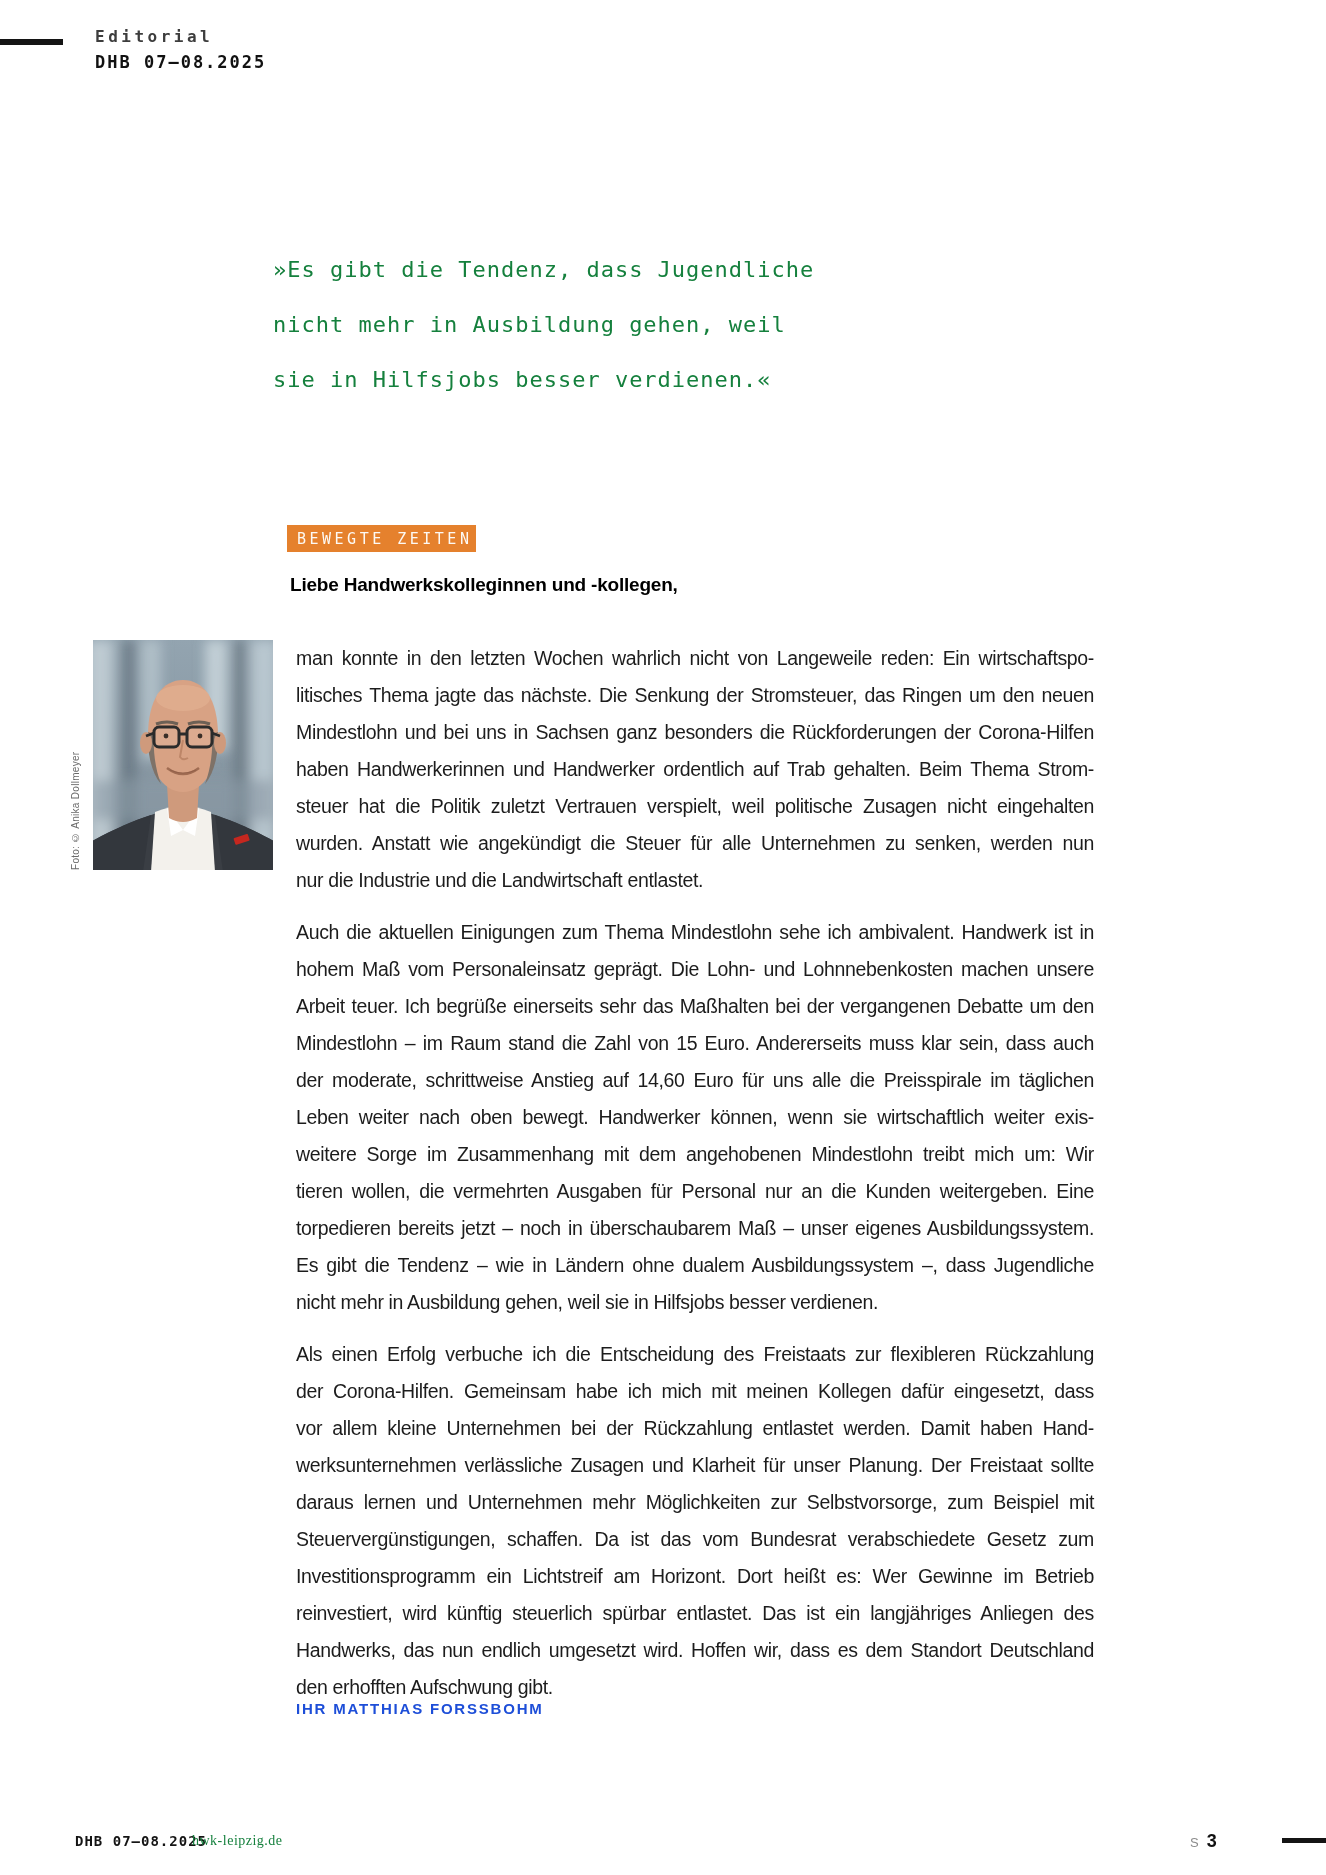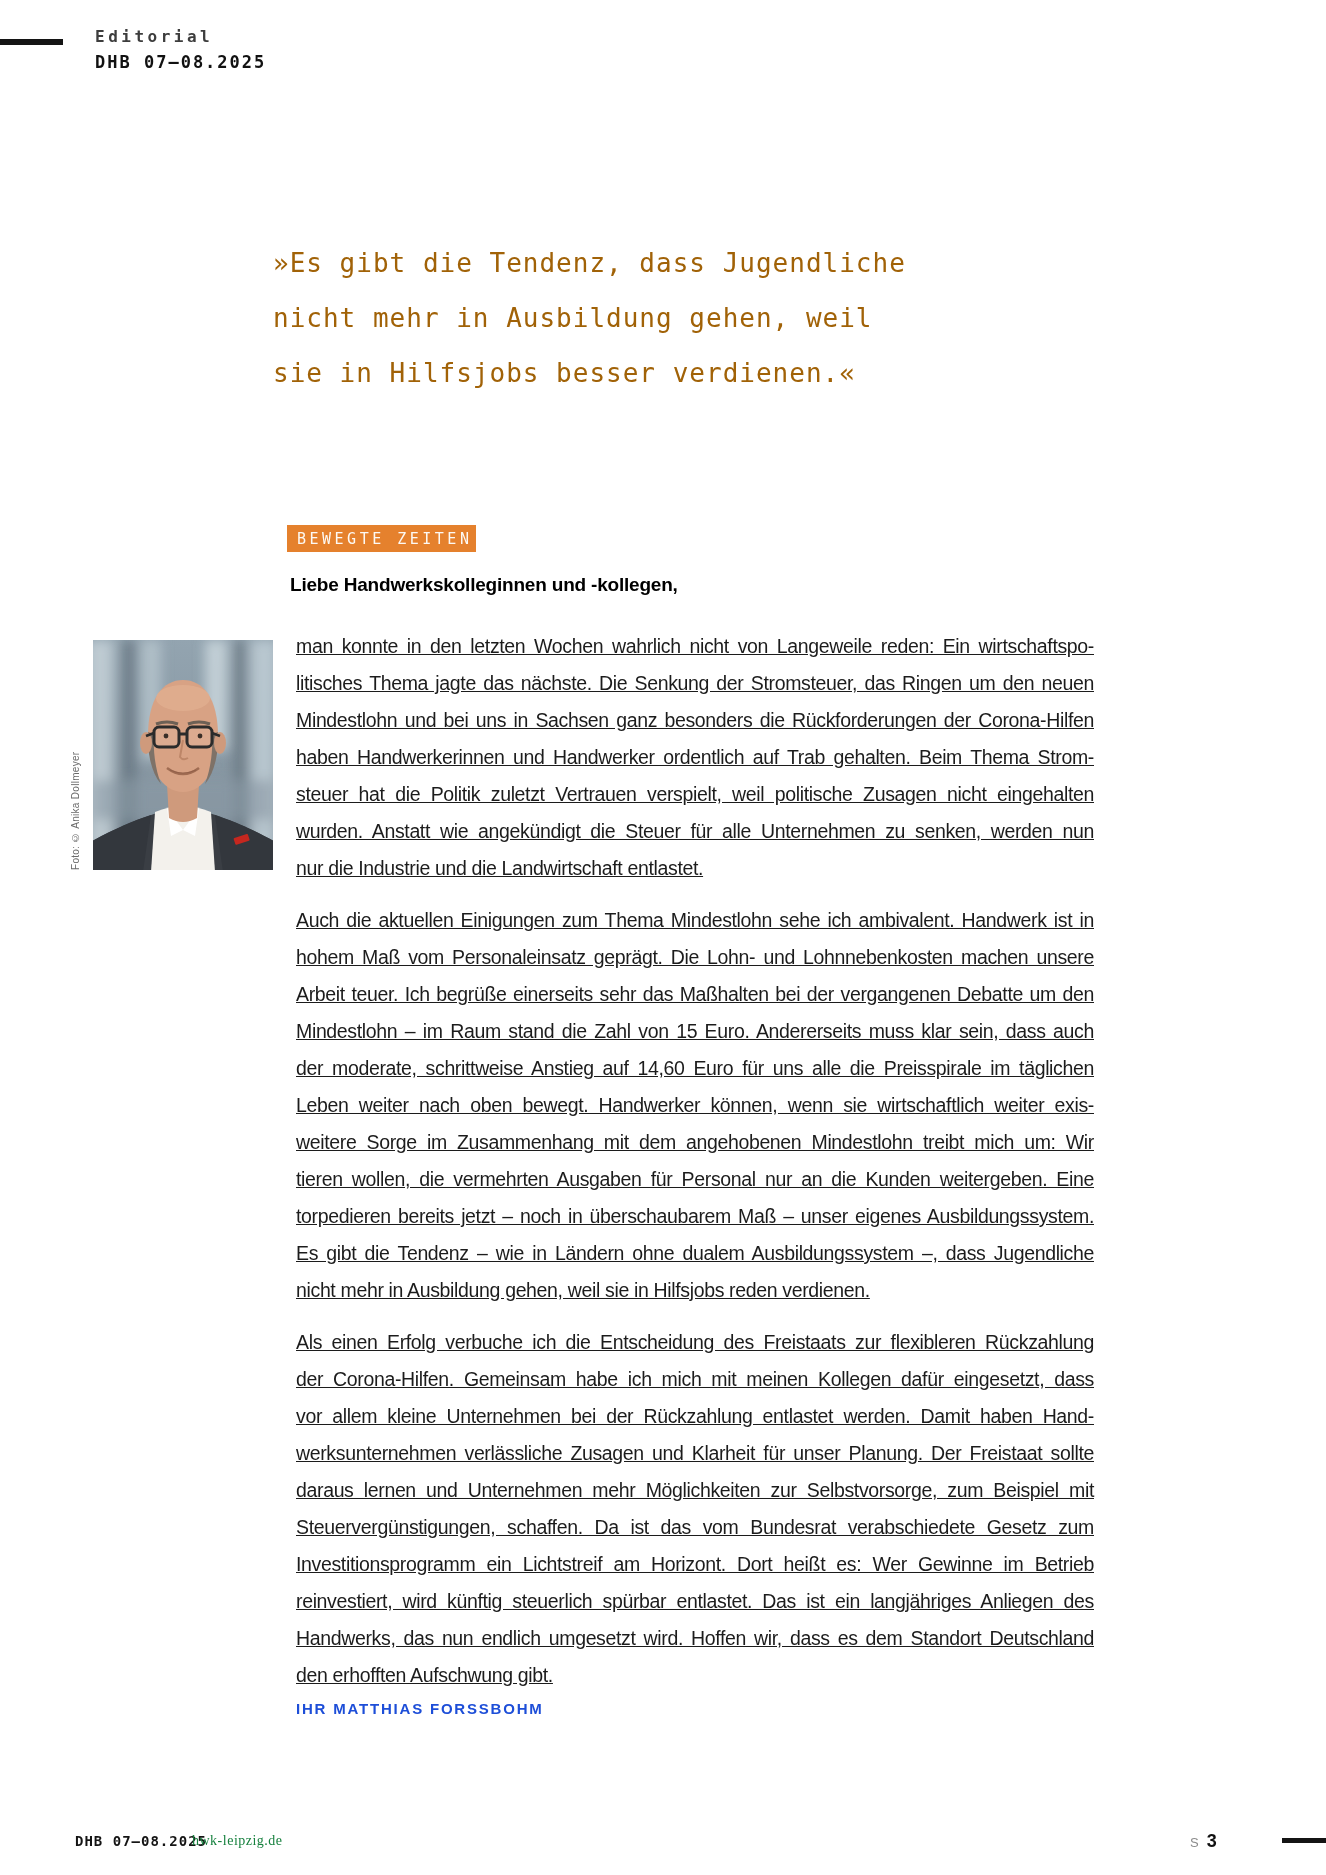--- a/index.html
+++ b/index.html
@@ -7,43 +7,43 @@
   .page{position:relative;width:1326px;height:1875px;background:#ffffff;overflow:hidden;}
 
   
   .top-bar{position:absolute;left:0;top:39px;width:63px;height:6px;background:#141414;}
   .header-section{position:absolute;left:95px;top:27px;font-family:"DejaVu Sans Mono",monospace;
     font-size:16px;letter-spacing:3.5px;color:#3d3d3d;font-weight:bold;}
   .header-issue{position:absolute;left:95px;top:52px;font-family:"DejaVu Sans Mono",monospace;
     font-size:17px;font-weight:bold;letter-spacing:2px;color:#111;}
 
   
-  .pull-quote{position:absolute;left:273px;top:236px;width:740px;
-    font-family:"DejaVu Sans Mono",monospace;font-size:26px;line-height:55px;
-    letter-spacing:1px;color:#a16207;font-weight:normal;}
+  .pull-quote{position:absolute;left:273px;top:242px;width:740px;
+    font-family:"DejaVu Sans Mono",monospace;font-size:22px;line-height:55px;
+    letter-spacing:1px;color:#15803d;font-weight:normal;}
 
   
   .badge{position:absolute;left:287px;top:525px;background:#e5812d;color:#fdf9f4;
     font-family:"DejaVu Sans Mono",monospace;font-size:15px;letter-spacing:3.5px;
     padding:5px 4px 4px 10px;display:inline-block;}
 
   
   .salutation{position:absolute;left:290px;top:574px;font-size:19px;font-weight:bold;
     letter-spacing:-0.2px;color:#000000;}
 
   
   .portrait{position:absolute;left:93px;top:640px;width:180px;height:230px;overflow:hidden;}
   .photo-credit{position:absolute;left:70px;top:640px;height:230px;
     writing-mode:vertical-rl;transform:rotate(180deg);
     font-size:10px;color:#6a6a6a;letter-spacing:0.3px;text-align:left;
     display:flex;align-items:center;}
 
   
   .article{position:absolute;left:296px;top:628px;width:798px;}
-  .para{margin:0 0 15px 0;text-decoration:underline;}
+  .para{margin:12px 0 15px 0;}
   .line{font-size:19.5px;line-height:37px;letter-spacing:-0.35px;white-space:nowrap;color:#1c1c1c;}
   .line.just{text-align:justify;text-align-last:justify;white-space:normal;}
 
   
   .signature{position:absolute;left:296px;top:1700px;font-size:15px;font-weight:bold;
     letter-spacing:1.8px;color:#1d4ed8;}
 
   
   .footer-issue{position:absolute;left:75px;top:1833px;font-family:"DejaVu Sans Mono",monospace;
     font-size:14px;font-weight:bold;letter-spacing:1px;color:#141414;}
@@ -150,21 +150,21 @@
         <div class="line just">Auch die aktuellen Einigungen zum Thema Mindestlohn sehe ich ambivalent. Handwerk ist in</div>
         <div class="line just">hohem Maß vom Personaleinsatz geprägt. Die Lohn- und Lohnnebenkosten machen unsere</div>
         <div class="line just">Arbeit teuer. Ich begrüße einerseits sehr das Maßhalten bei der vergangenen Debatte um den</div>
         <div class="line just">Mindestlohn – im Raum stand die Zahl von 15 Euro. Andererseits muss klar sein, dass auch</div>
         <div class="line just">der moderate, schrittweise Anstieg auf 14,60 Euro für uns alle die Preisspirale im täglichen</div>
         <div class="line just">Leben weiter nach oben bewegt. Handwerker können, wenn sie wirtschaftlich weiter exis-</div>
         <div class="line just">weitere Sorge im Zusammenhang mit dem angehobenen Mindestlohn treibt mich um: Wir</div>
         <div class="line just">tieren wollen, die vermehrten Ausgaben für Personal nur an die Kunden weitergeben. Eine</div>
         <div class="line just">torpedieren bereits jetzt – noch in überschaubarem Maß – unser eigenes Ausbildungssystem.</div>
         <div class="line just">Es gibt die Tendenz – wie in Ländern ohne dualem Ausbildungssystem –, dass Jugendliche</div>
-        <div class="line">nicht mehr in Ausbildung gehen, weil sie in Hilfsjobs reden verdienen.</div>
+        <div class="line">nicht mehr in Ausbildung gehen, weil sie in Hilfsjobs besser verdienen.</div>
       </div>
       <div class="para">
         <div class="line just">Als einen Erfolg verbuche ich die Entscheidung des Freistaats zur flexibleren Rückzahlung</div>
         <div class="line just">der Corona-Hilfen. Gemeinsam habe ich mich mit meinen Kollegen dafür eingesetzt, dass</div>
         <div class="line just">vor allem kleine Unternehmen bei der Rückzahlung entlastet werden. Damit haben Hand-</div>
         <div class="line just">werksunternehmen verlässliche Zusagen und Klarheit für unser Planung. Der Freistaat sollte</div>
         <div class="line just">daraus lernen und Unternehmen mehr Möglichkeiten zur Selbstvorsorge, zum Beispiel mit</div>
         <div class="line just">Steuervergünstigungen, schaffen. Da ist das vom Bundesrat verabschiedete Gesetz zum</div>
         <div class="line just">Investitionsprogramm ein Lichtstreif am Horizont. Dort heißt es: Wer Gewinne im Betrieb</div>
         <div class="line just">reinvestiert, wird künftig steuerlich spürbar entlastet. Das ist ein langjähriges Anliegen des</div>

